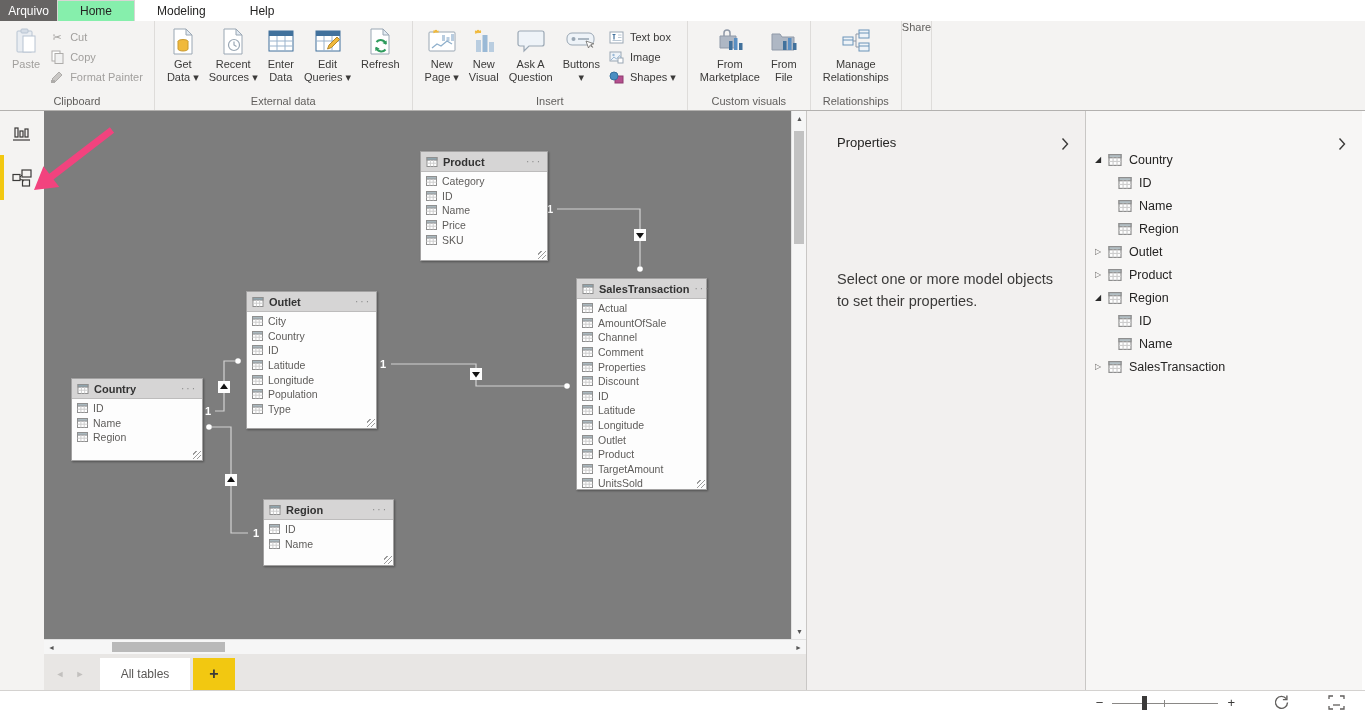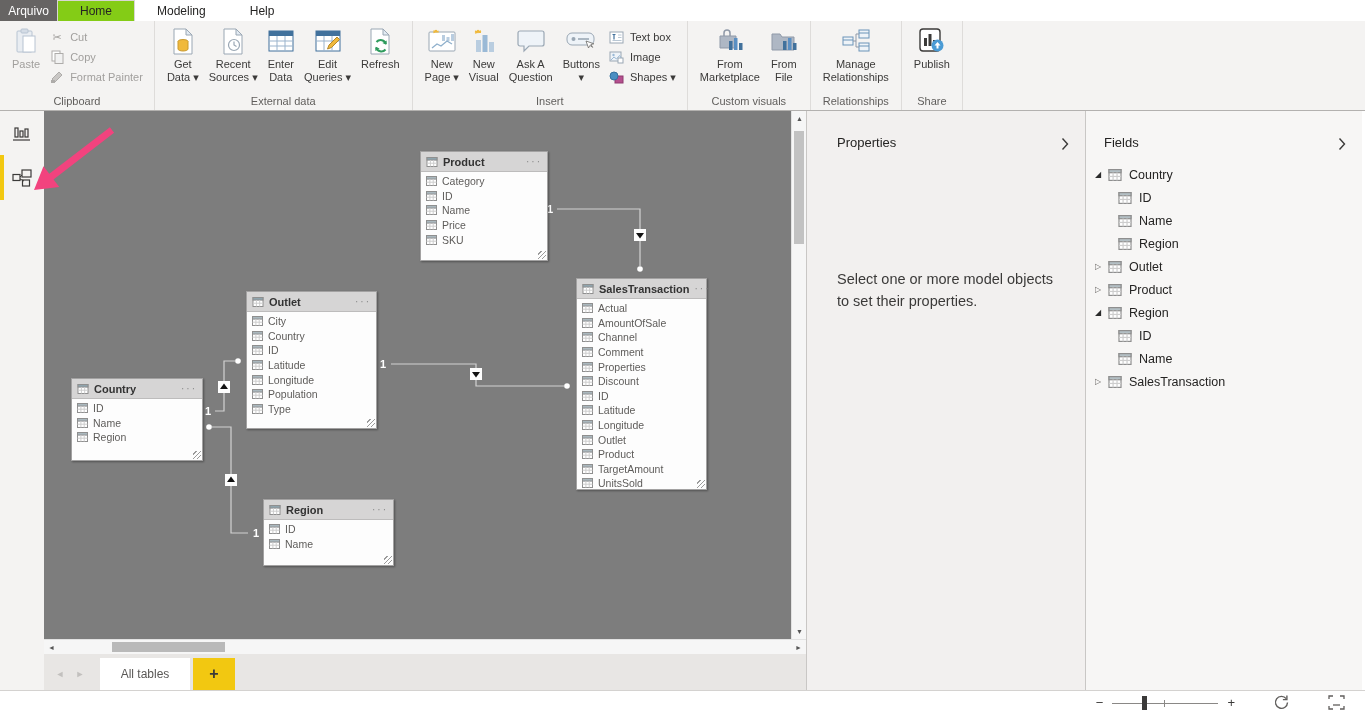--- a/index.html
+++ b/index.html
@@ -3,21 +3,21 @@
 <meta charset="utf-8">
 <style>
   * { box-sizing: border-box; margin: 0; padding: 0; }
   html,body { width:1365px; height:714px; overflow:hidden; cursor:default;
     font-family:"Liberation Sans", sans-serif; background:#fff; }
 
   
   .titlebar { height:21px; display:flex; background:#fff; font-size:12px; }
   .file-btn { width:57px; background:#666463; color:#fff; display:flex; align-items:center; justify-content:center; }
   .tb-tab { padding:0 22px; display:flex; align-items:center; color:#252423; }
-  .tb-tab.active { background:#84cc16; border:1px solid #d8d6d4; border-bottom:none; }
+  .tb-tab.active { background:#86efac; border:1px solid #d8d6d4; border-bottom:none; }
 
   
   .ribbon { height:90px; background:#f4f3f2; border-bottom:1px solid #b3b1af; display:flex; }
   .rgroup { display:flex; flex-direction:column; border-right:1px solid #dedcda; }
   .rbody { flex:1; display:flex; align-items:flex-start; padding:4px 7px 0; }
   .rlabel { font-size:11px; color:#605e5c; text-align:center; padding-bottom:3px; white-space:nowrap; }
   .rbtn { display:flex; flex-direction:column; align-items:center; padding:1px 5px; font-size:11px;
           line-height:13px; color:#3b3a39; text-align:right; min-width:36px; white-space:nowrap; }
   .rbtn .ric { height:30px; display:flex; align-items:center; justify-content:center; margin-bottom:2px; }
   .rcol { display:flex; flex-direction:column; gap:6px; padding:5px 4px 0; }
@@ -352,35 +352,20 @@
             </svg>
         </span>
         <span>Manage</span>
         <span>Relationships</span>
       </div>
     </div>
     <div class="rlabel">Relationships</div>
   </div>
 
   <div class="rgroup">
-    <div class="rbody">
-      <div class="rbtn">
-        <span class="ric">
-          <svg width="28" height="26" viewBox="0 0 28 26">
-              <rect x="2" y="1" width="20" height="22" rx="3" fill="#fff" stroke="#3b3a39" stroke-width="1.4"></rect>
-              <rect x="6" y="10" width="3" height="8" fill="#3b3a39"></rect>
-              <rect x="10.5" y="6" width="3" height="12" fill="#3b3a39"></rect>
-              <rect x="15" y="12" width="3" height="6" fill="#3b3a39"></rect>
-              <circle cx="19.5" cy="17.5" r="6" fill="#4a9bd5"></circle>
-              <path d="M19.5 14 l3 3.5 h-2 v3 h-2 v-3 h-2 z" fill="#fff"></path>
-            </svg>
-        </span>
-        <span>Publish</span>
-      </div>
-    </div>
     <div class="rlabel">Share</div>
   </div>
 
   <div class="rspacer"></div>
 </div>
 
 <div class="main">
 
   <div class="sidebar">
     <span class="side-accent"></span>
@@ -904,21 +889,20 @@
     <div class="pane-title">Properties</div>
     <span class="pane-chev">
       <svg width="8" height="14" viewBox="0 0 8 14">
           <path d="M1.5 1.5 L6.5 7 L1.5 12.5" fill="none" stroke="#3b3a39" stroke-width="1.4"></path>
         </svg>
     </span>
     <div class="empty-msg">Select one or more model objects to set their properties.</div>
   </div>
 
   <div class="fields">
-    <div class="pane-title">Fields</div>
     <span class="pane-chev">
       <svg width="8" height="14" viewBox="0 0 8 14">
           <path d="M1.5 1.5 L6.5 7 L1.5 12.5" fill="none" stroke="#3b3a39" stroke-width="1.4"></path>
         </svg>
     </span>
     <div class="tree" id="fields-tree">
         <div class="trow" style="padding-left: 0px;">
           <span class="texp exp">◢</span>
           <span class="tic">
             <svg width="14" height="12" viewBox="0 0 11 10">

